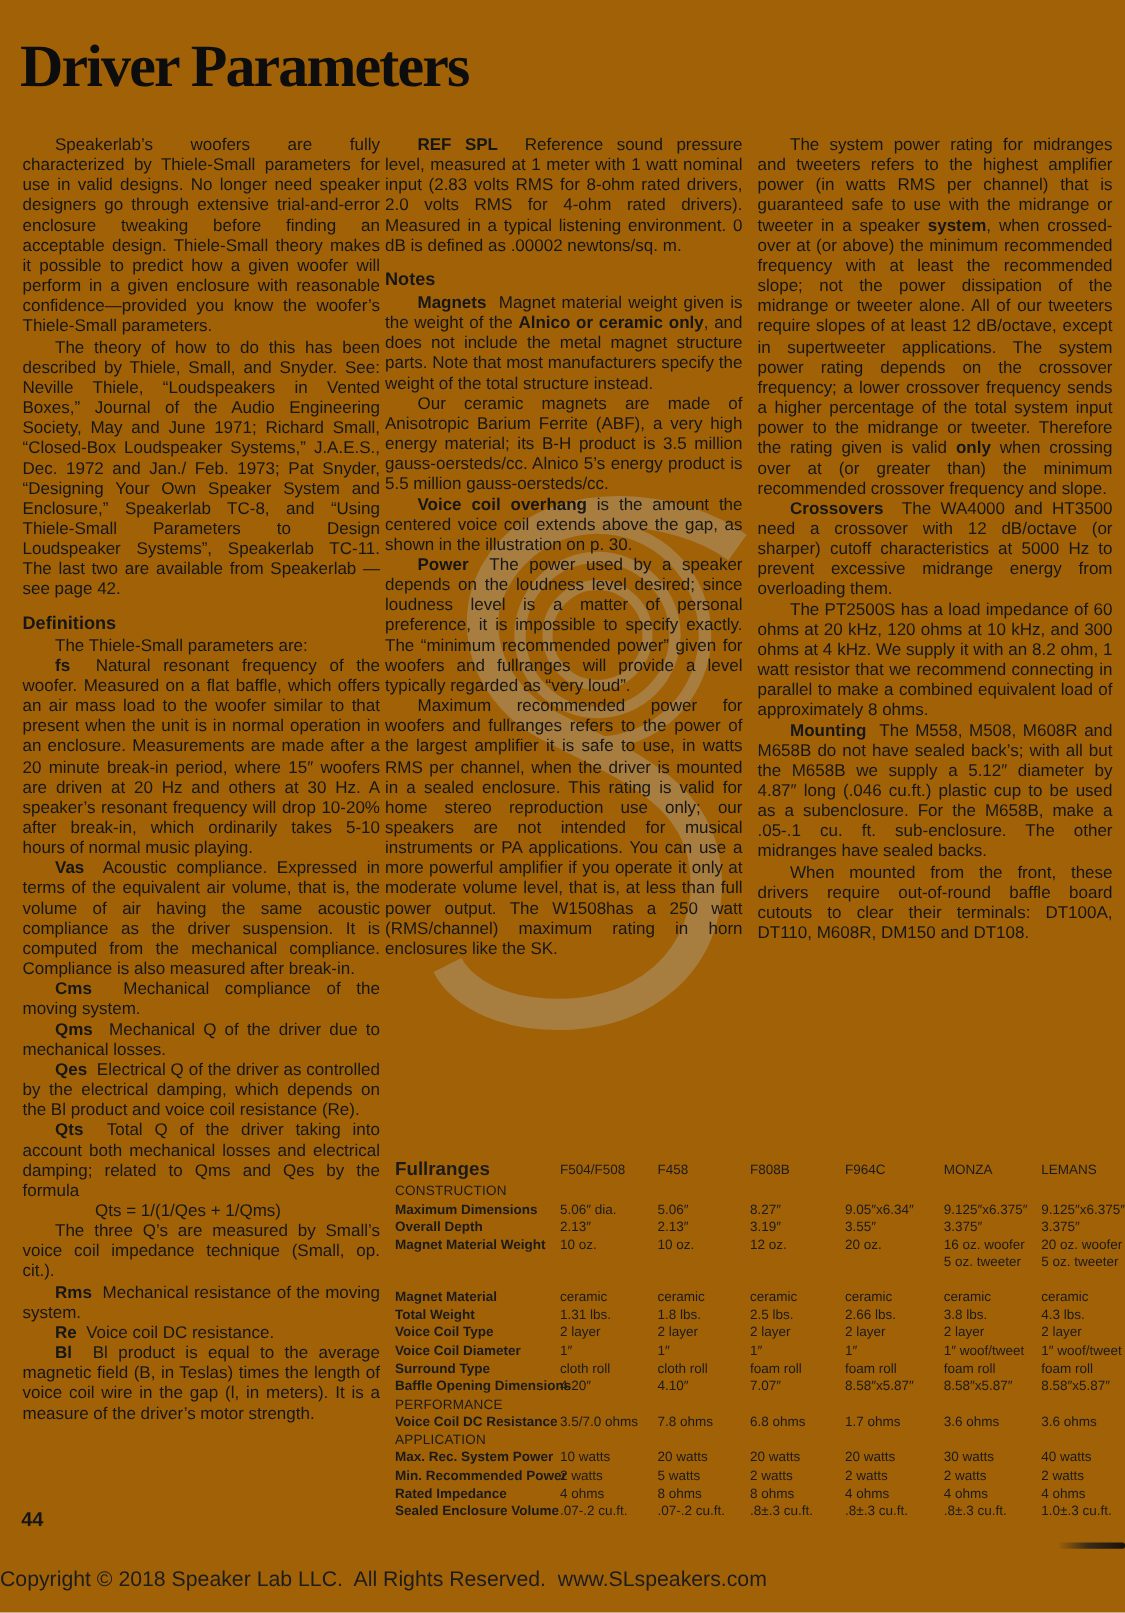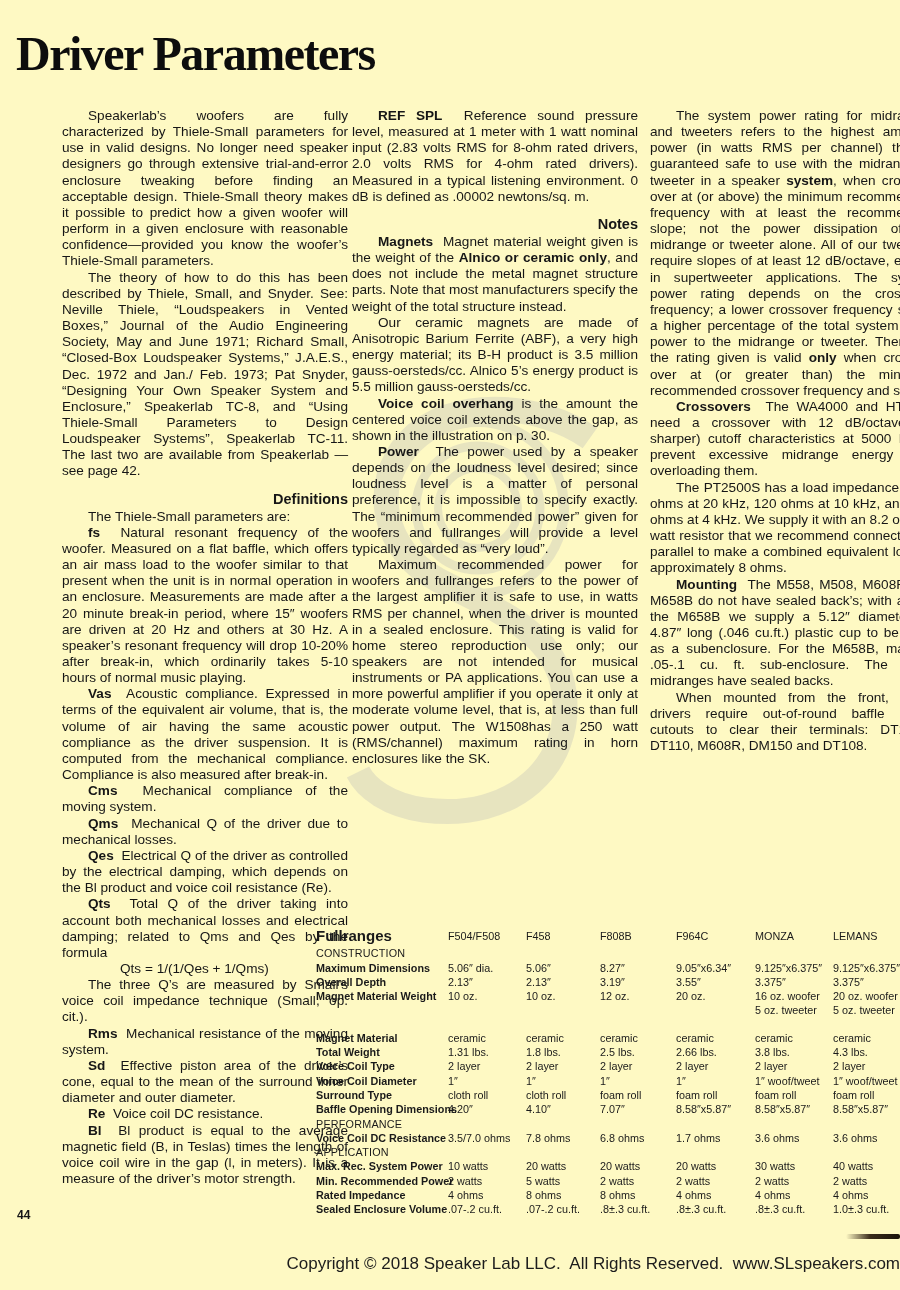--- a/index.html
+++ b/index.html
@@ -1,54 +1,53 @@
 <!DOCTYPE html>
 <html><head>
 <meta charset="utf-8">
 <style>
   html,body{margin:0;padding:0;background:#e8e8e8;}
   .page{
     position:relative; width:900px; height:1290px; margin:0 auto;
-    background:#fef9c3; color:#161616; overflow:hidden;
+    background:#a16207; color:#161616; overflow:hidden;
     font-family:"Liberation Sans",sans-serif;
     -webkit-font-smoothing:antialiased;
   }
   .title{
     position:absolute; left:16px; top:30px; margin:0;
     font-family:"Liberation Serif",serif; font-weight:700;
     font-size:48px; line-height:1; letter-spacing:-1.5px; color:#0d0d0d;
   }
   .col{
     position:absolute; top:108px; width:286px; z-index:1;
     font-size:13.6px; line-height:16.15px; text-align:justify;
     text-justify:inter-word;
-    margin-left:44px;
   }
   #col1{left:18px;}
   #col2{left:308px;}
   #col3{left:606px; width:284px;}
   .col p{margin:0; text-indent:26px;}
   .col p.formula{text-indent:58px; text-align:left;}
-  .col h3{font-size:14.5px; line-height:16px; margin:11px 0 2px 0; text-indent:0; text-align:right;}
+  .col h3{font-size:14.5px; line-height:16px; margin:11px 0 2px 0; text-indent:0; text-align:left;}
   b{font-weight:700;}
   .table{
     position:absolute; left:316px; top:929px; width:586px; z-index:1;
     font-size:10.8px; line-height:14.3px; color:#1a1a1a;
   }
   .trow{display:grid; grid-template-columns:132px 78px 74px 76px 79px 78px 69px;}
   .trow.header{align-items:end; margin-bottom:3px;}
   .t-title{font-size:15px; font-weight:700; white-space:nowrap;}
   .t-model{font-weight:400; white-space:nowrap;}
   .t-section{font-weight:400; white-space:nowrap; letter-spacing:0.2px;}
   .t-label{font-weight:700; white-space:nowrap;}
   .t-val{font-weight:400; white-space:nowrap;}
   .spacer{height:13px;}
-  .pagenum{position:absolute; left:17px; top:1208px; font-size:12px; font-weight:700; z-index:1;}
+  .pagenum{position:absolute; left:17px; top:1208px; font-size:16px; font-weight:700; z-index:1;}
   .footer{
-    position:absolute; left:0; top:1254px; width:100%; text-align:right;
+    position:absolute; left:0; top:1254px; width:100%; text-align:left;
     font-size:17px; font-weight:400; color:#1c1c1c; z-index:1;
   }
   .smudge{
     position:absolute; top:1234px; right:0; width:54px; height:5px; z-index:1;
     background:linear-gradient(to left,#191209,#3a2c1a 55%,rgba(58,44,26,0));
     border-radius:2px;
   }
   .watermark{
     position:absolute; left:328px; top:390px; z-index:0;
     opacity:0.32; pointer-events:none;
@@ -79,21 +78,20 @@
       <p><span>The Thiele-Small parameters are:</span></p>
       <p><b>fs</b><span>&nbsp; Natural resonant frequency of the woofer. Measured on a flat baffle, which offers an air mass load to the woofer similar to that present when the unit is in normal operation in an enclosure. Measurements are made after a 20 minute break-in period, where 15″ woofers are driven at 20 Hz and others at 30 Hz. A speaker’s resonant frequency will drop 10-20% after break-in, which ordinarily takes 5-10 hours of normal music playing.</span></p>
       <p><b>Vas</b><span>&nbsp; Acoustic compliance. Expressed in terms of the equivalent air volume, that is, the volume of air having the same acoustic compliance as the driver suspension. It is computed from the mechanical compliance. Compliance is also measured after break-in.</span></p>
       <p><b>Cms</b><span>&nbsp; Mechanical compliance of the moving system.</span></p>
       <p><b>Qms</b><span>&nbsp; Mechanical Q of the driver due to mechanical losses.</span></p>
       <p><b>Qes</b><span>&nbsp; Electrical Q of the driver as controlled by the electrical damping, which depends on the Bl product and voice coil resistance (Re).</span></p>
       <p><b>Qts</b><span>&nbsp; Total Q of the driver taking into account both mechanical losses and electrical damping; related to Qms and Qes by the formula</span></p>
       <p class="formula"><span>Qts = 1/(1/Qes + 1/Qms)</span></p>
       <p><span>The three Q’s are measured by Small’s voice coil impedance technique (Small, op. cit.).</span></p>
       <p><b>Rms</b><span>&nbsp; Mechanical resistance of the moving system.</span></p>
-      <p><b>Sd</b><span>&nbsp; Effective piston area of the driver’s cone, equal to the mean of the surround inner diameter and outer diameter.</span></p>
       <p><b>Re</b><span>&nbsp; Voice coil DC resistance.</span></p>
       <p><b>Bl</b><span>&nbsp; Bl product is equal to the average magnetic field (B, in Teslas) times the length of voice coil wire in the gap (l, in meters). It is a measure of the driver’s motor strength.</span></p>
     </div>
   <div class="col" id="col2">
       <p><b>REF SPL</b><span>&nbsp; Reference sound pressure level, measured at 1 meter with 1 watt nominal input (2.83 volts RMS for 8-ohm rated drivers, 2.0 volts RMS for 4-ohm rated drivers). Measured in a typical listening environment. 0 dB is defined as .00002 newtons/sq. m.</span></p>
       <h3>Notes</h3>
       <p><b>Magnets</b><span>&nbsp; Magnet material weight given is the weight of the </span><b>Alnico or ceramic only</b><span>, and does not include the metal magnet structure parts. Note that most manufacturers specify the weight of the total structure instead.</span></p>
       <p><span>Our ceramic magnets are made of Anisotropic Barium Ferrite (ABF), a very high energy material; its B-H product is 3.5 million gauss-oersteds/cc. Alnico 5’s energy product is 5.5 million gauss-oersteds/cc.</span></p>
       <p><b>Voice coil overhang</b><span> is the amount the centered voice coil extends above the gap, as shown in the illustration on p. 30.</span></p>
       <p><b>Power</b><span>&nbsp; The power used by a speaker depends on the loudness level desired; since loudness level is a matter of personal preference, it is impossible to specify exactly. The “minimum recommended power” given for woofers and fullranges will provide a level typically regarded as “very loud”.</span></p>

